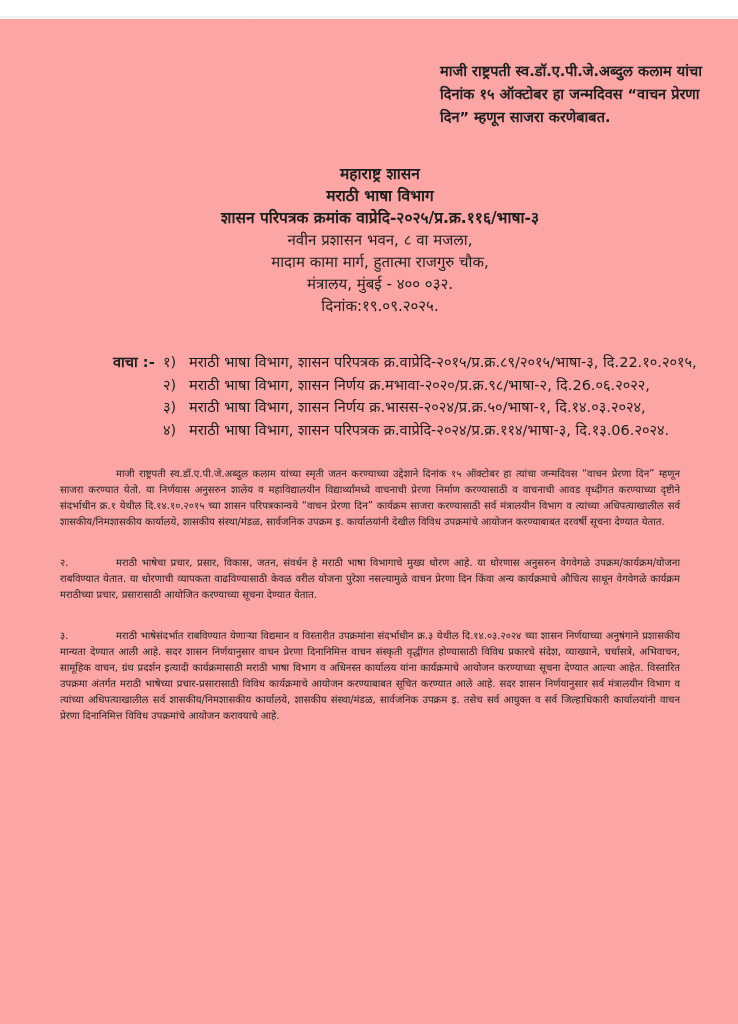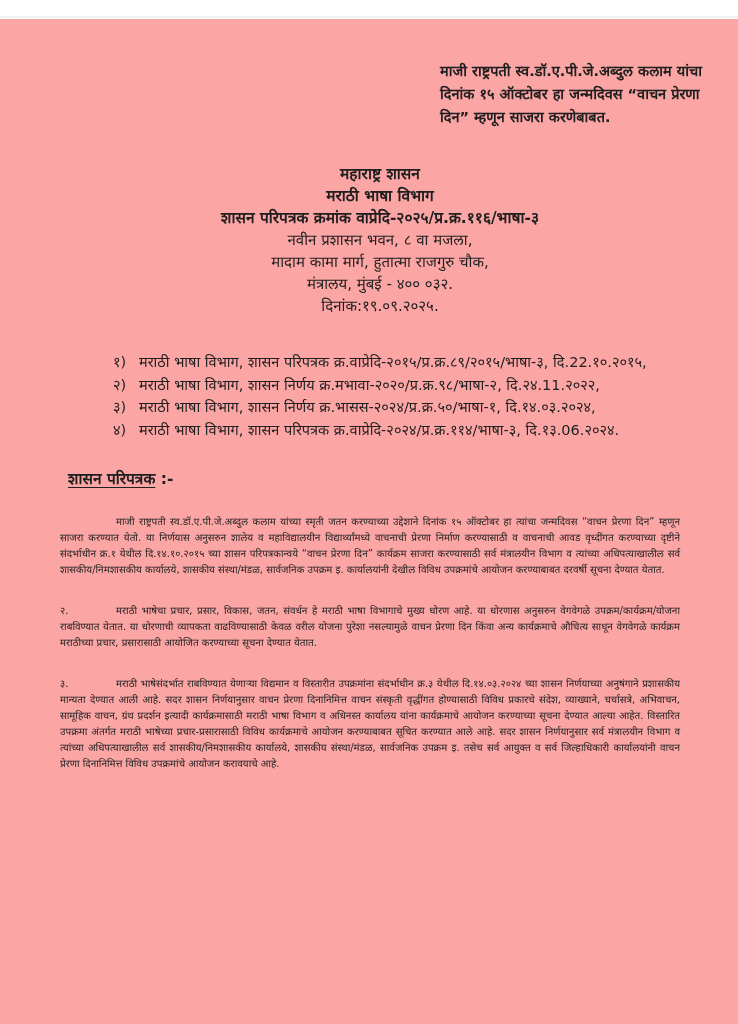--- a/index.html
+++ b/index.html
@@ -94,43 +94,41 @@
     <div class="ln lh-bold">महाराष्ट्र शासन</div>
     <div class="ln lh-bold">मराठी भाषा विभाग</div>
     <div class="ln lh-bold">शासन परिपत्रक क्रमांक वाप्रेदि-२०२५/प्र.क्र.११६/भाषा-३</div>
     <div class="ln lh-reg">नवीन प्रशासन भवन, ८ वा मजला,</div>
     <div class="ln lh-reg">मादाम कामा मार्ग, हुतात्मा राजगुरु चौक,</div>
     <div class="ln lh-reg">मंत्रालय, मुंबई - ४०० ०३२.</div>
     <div class="ln lh-reg">दिनांक:१९.०९.२०२५.</div>
   </div>
 
   <div class="read-section">
+    <div class="read-label">वाचा :-</div>
     <div class="read-items">
       <div class="read-item">
         <span class="num">१)</span>
         <span class="txt">मराठी भाषा विभाग, शासन परिपत्रक क्र.वाप्रेदि-२०१५/प्र.क्र.८९/२०१५/भाषा-३, दि.22.१०.२०१५,</span>
       </div>
       <div class="read-item">
         <span class="num">२)</span>
-        <span class="txt">मराठी भाषा विभाग, शासन निर्णय क्र.मभावा-२०२०/प्र.क्र.९८/भाषा-२, दि.२४.11.२०२२,</span>
+        <span class="txt">मराठी भाषा विभाग, शासन निर्णय क्र.मभावा-२०२०/प्र.क्र.९८/भाषा-२, दि.26.०६.२०२२,</span>
       </div>
       <div class="read-item">
         <span class="num">३)</span>
         <span class="txt">मराठी भाषा विभाग, शासन निर्णय क्र.भासस-२०२४/प्र.क्र.५०/भाषा-१, दि.१४.०३.२०२४,</span>
       </div>
       <div class="read-item">
         <span class="num">४)</span>
         <span class="txt">मराठी भाषा विभाग, शासन परिपत्रक क्र.वाप्रेदि-२०२४/प्र.क्र.११४/भाषा-३, दि.१३.06.२०२४.</span>
       </div>
     </div>
   </div>
 
-  <div class="circular-heading">
-    <span class="ul">शासन परिपत्रक</span><span> :-</span>
-  </div>
 
   <div class="paras">
     <p class="para">
       <span class="para-num"></span><span>माजी राष्ट्रपती स्व.डॉ.ए.पी.जे.अब्दुल कलाम यांच्या स्मृती जतन करण्याच्या उद्देशाने दिनांक १५ ऑक्टोबर हा त्यांचा जन्मदिवस “वाचन प्रेरणा दिन” म्हणून साजरा करण्यात येतो. या निर्णयास अनुसरुन शालेय व महाविद्यालयीन विद्यार्थ्यांमध्ये वाचनाची प्रेरणा निर्माण करण्यासाठी व  वाचनाची आवड वृध्दींगत करण्याच्या दृष्टीने संदर्भाधीन क्र.१ येथील दि.१४.१०.२०१५ च्या शासन परिपत्रकान्वये “वाचन प्रेरणा दिन” कार्यक्रम साजरा करण्यासाठी सर्व मंत्रालयीन विभाग व त्यांच्या अधिपत्याखालील सर्व शासकीय/निमशासकीय कार्यालये, शासकीय संस्था/मंडळ, सार्वजनिक उपक्रम इ. कार्यालयांनी देखील विविध उपक्रमांचे आयोजन करण्याबाबत दरवर्षी सूचना देण्यात येतात.</span>
     </p>
     <p class="para">
       <span class="para-num">२.</span><span>मराठी भाषेचा प्रचार, प्रसार, विकास, जतन, संवर्धन हे मराठी  भाषा विभागाचे मुख्य धोरण आहे. या धोरणास अनुसरुन वेगवेगळे उपक्रम/कार्यक्रम/योजना राबविण्यात येतात. या धोरणाची व्यापकता वाढविण्यासाठी  केवळ वरील योजना पुरेशा नसल्यामुळे  वाचन प्रेरणा दिन किंवा अन्य कार्यक्रमाचे औचित्य साधून वेगवेगळे कार्यक्रम मराठीच्या प्रचार, प्रसारासाठी आयोजित करण्याच्या सूचना देण्यात येतात.</span>
     </p>
     <p class="para">
       <span class="para-num">३.</span><span>मराठी भाषेसंदर्भात राबविण्यात येणाऱ्या विद्यमान व विस्तारीत उपक्रमांना संदर्भाधीन क्र.३ येथील दि.१४.०३.२०२४ च्या शासन निर्णयाच्या अनुषंगाने प्रशासकीय मान्यता देण्यात आली आहे. सदर शासन निर्णयानुसार वाचन प्रेरणा दिनानिमित्त वाचन संस्कृती वृद्धींगत होण्यासाठी विविध प्रकारचे संदेश, व्याख्याने, चर्चासत्रे, अभिवाचन, सामूहिक वाचन, ग्रंथ प्रदर्शन इत्यादी कार्यक्रमासाठी मराठी भाषा विभाग व अधिनस्त कार्यालय यांना कार्यक्रमाचे आयोजन करण्याच्या सूचना देण्यात आल्या आहेत. विस्तारित उपक्रमा अंतर्गत मराठी भाषेच्या प्रचार-प्रसारासाठी विविध कार्यक्रमाचे आयोजन करण्याबाबत सूचित करण्यात आले आहे. सदर शासन निर्णयानुसार सर्व मंत्रालयीन विभाग व त्यांच्या अधिपत्याखालील सर्व शासकीय/निमशासकीय कार्यालये, शासकीय संस्था/मंडळ, सार्वजनिक उपक्रम इ. तसेच सर्व आयुक्त व सर्व जिल्हाधिकारी कार्यालयांनी वाचन प्रेरणा दिनानिमित्त विविध उपक्रमांचे आयोजन करावयाचे आहे.</span>

